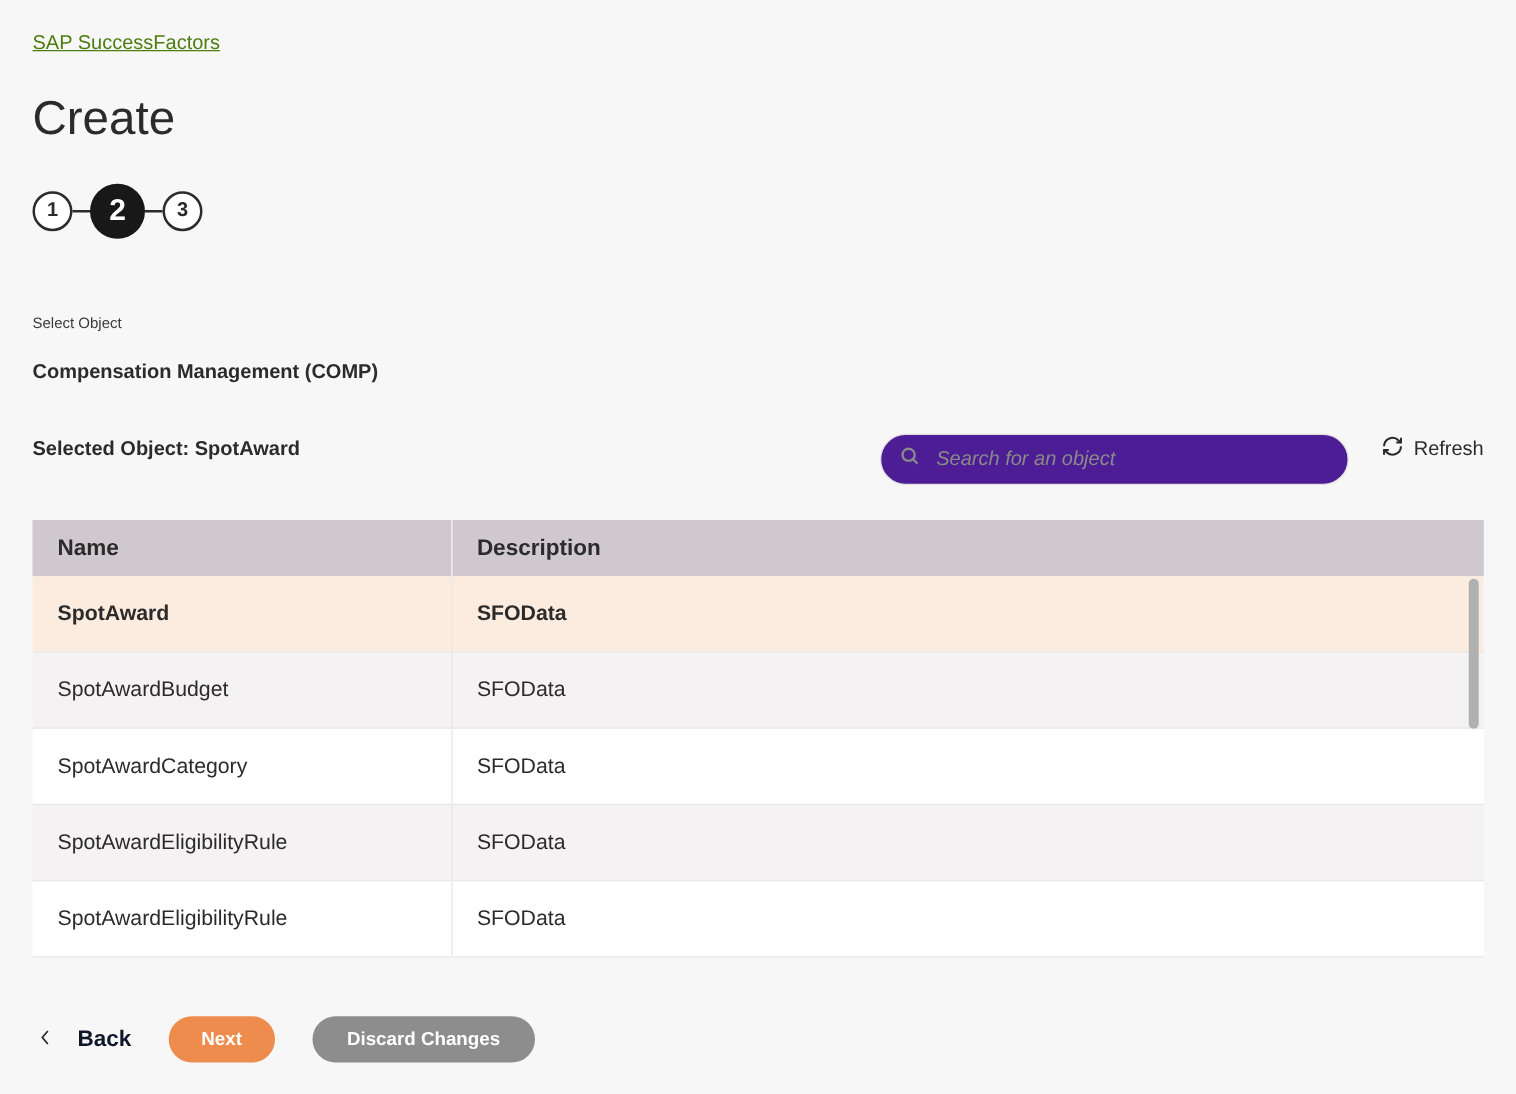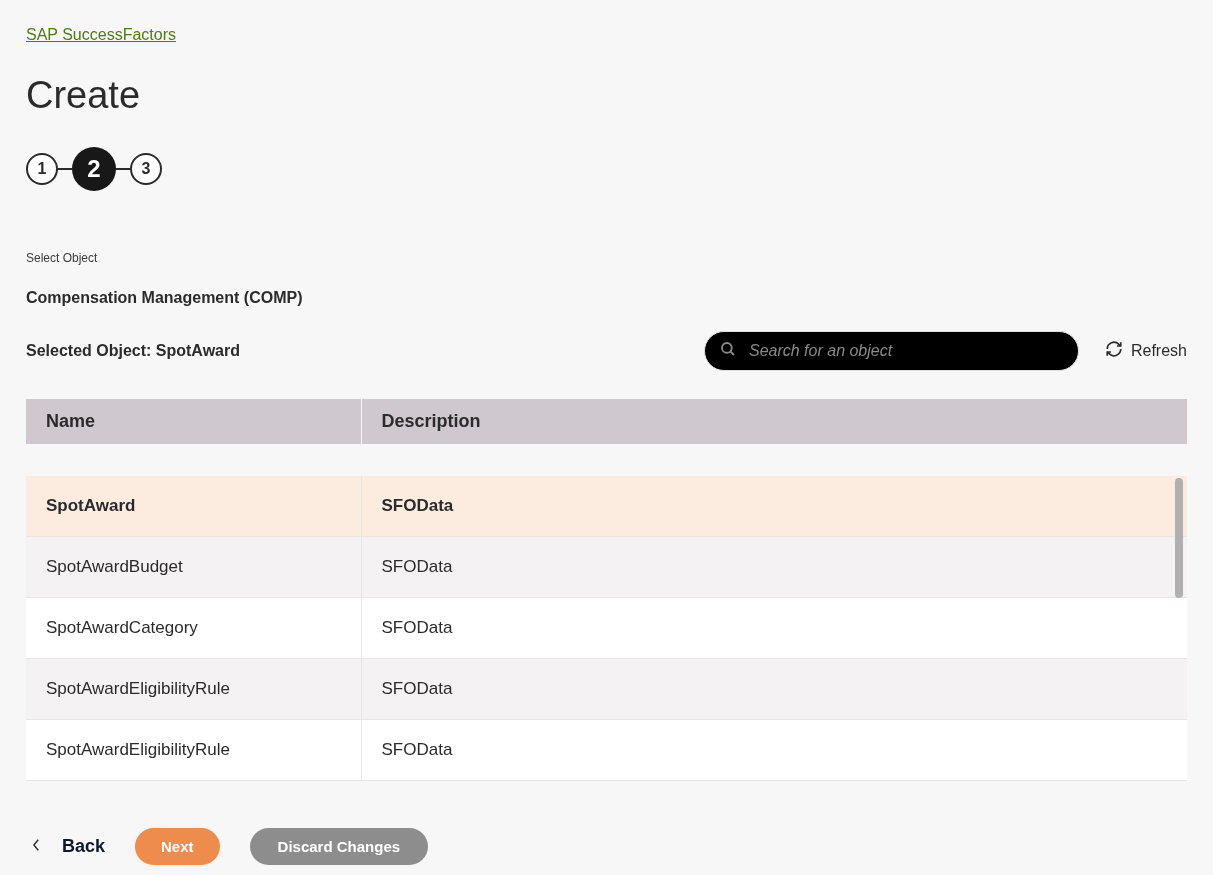--- a/index.html
+++ b/index.html
@@ -86,25 +86,26 @@
       color: #2b2b2b;
     }
     .search-refresh {
       display: flex;
       align-items: center;
       gap: 26px;
     }
     .search-box {
       display: flex;
       align-items: center;
-      background: #000000;
+      background: #4c1d95;
       border: 1px solid #e0e0e0;
       border-radius: 22px;
       padding: 8px 14px;
       width: 375px;
+      margin-top: 16px;
     }
     .search-box svg {
       width: 18px;
       height: 18px;
       margin-right: 12px;
       flex-shrink: 0;
     }
     .search-box input {
       border: none;
       outline: none;
@@ -171,21 +172,20 @@
       font-size: 17px;
       color: #2b2b2b;
     }
     .table td.col-name {
       border-right: 1px solid #e6e6e6;
     }
     .body-scroll {
       height: 310px;
       overflow: hidden;
       position: relative;
-      margin-top: 32px;
     }
     .scrollbar {
       position: absolute;
       right: 4px;
       top: 2px;
       width: 8px;
       height: 120px;
       background: #b0b0b0;
       border-radius: 4px;
     }

